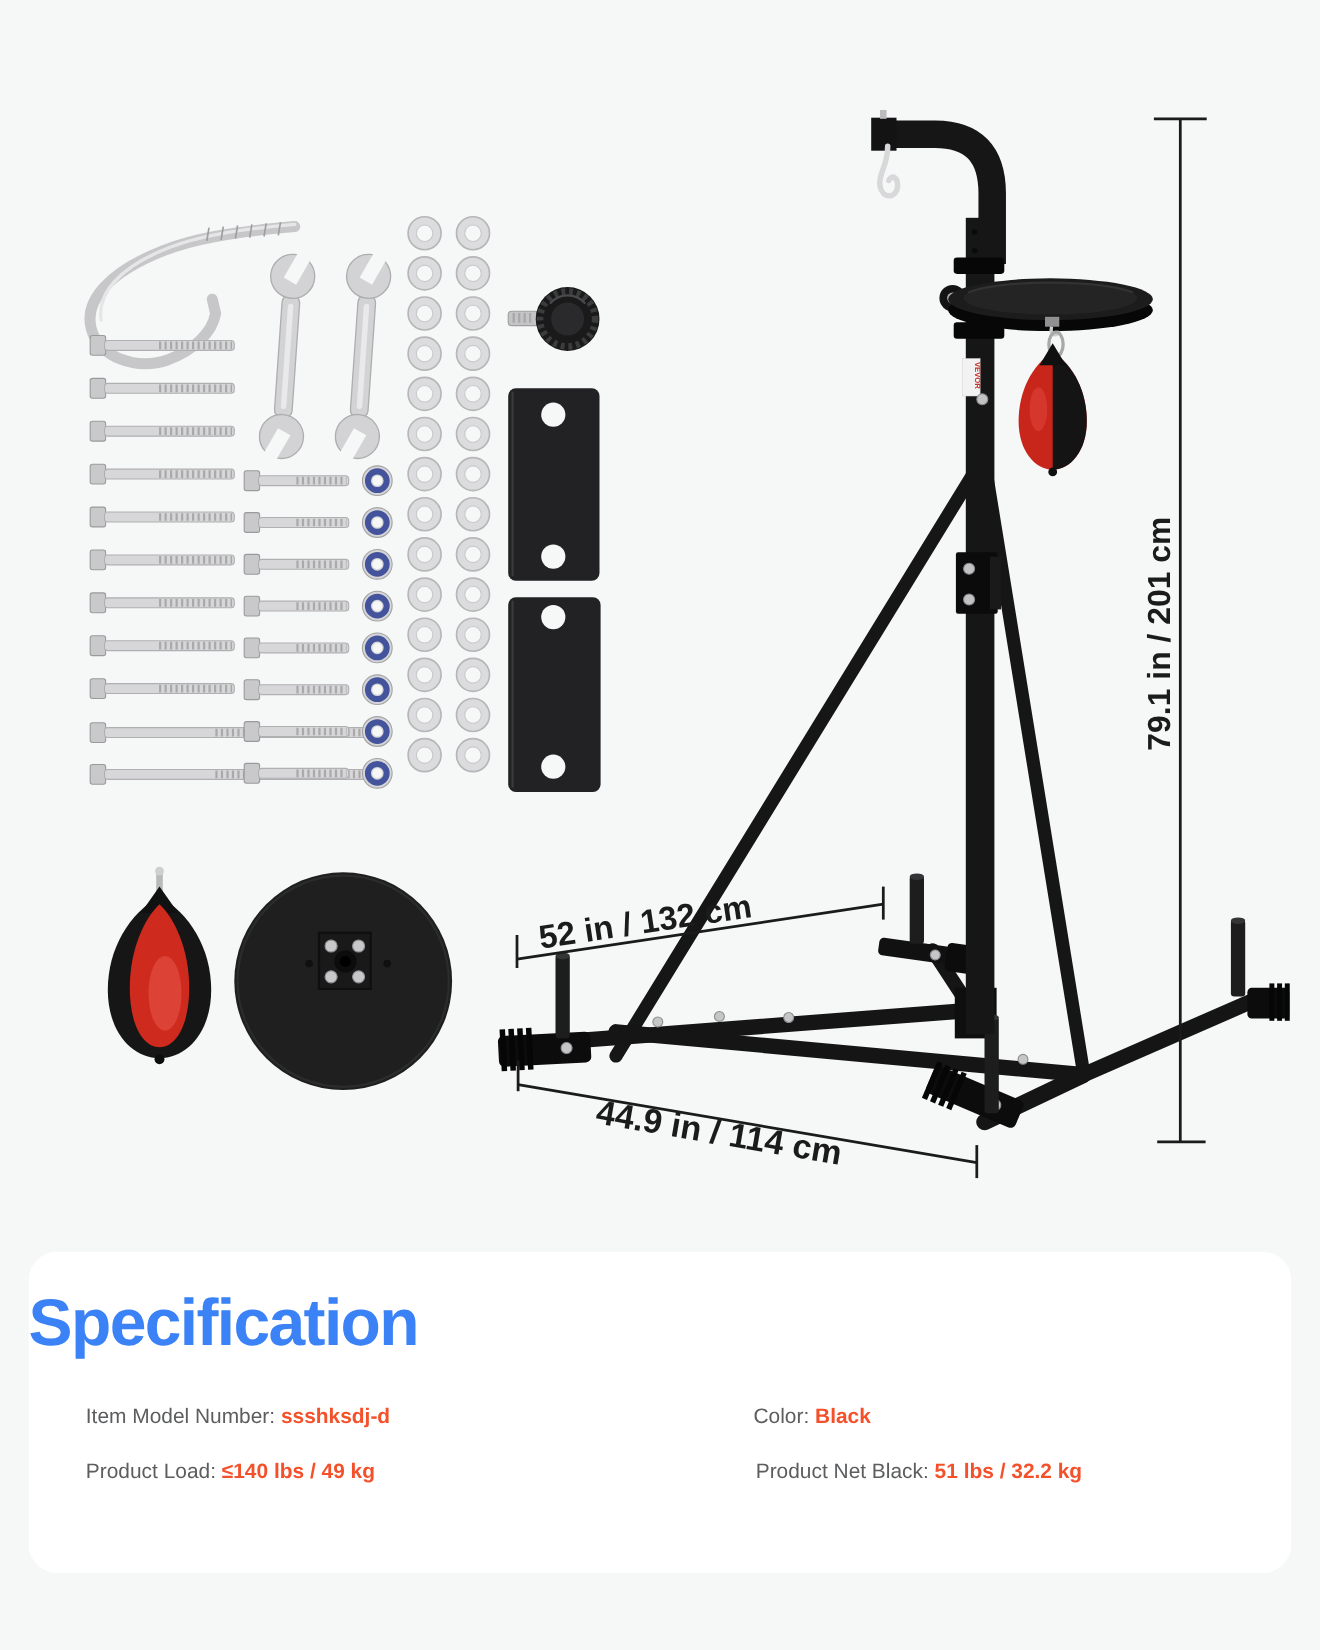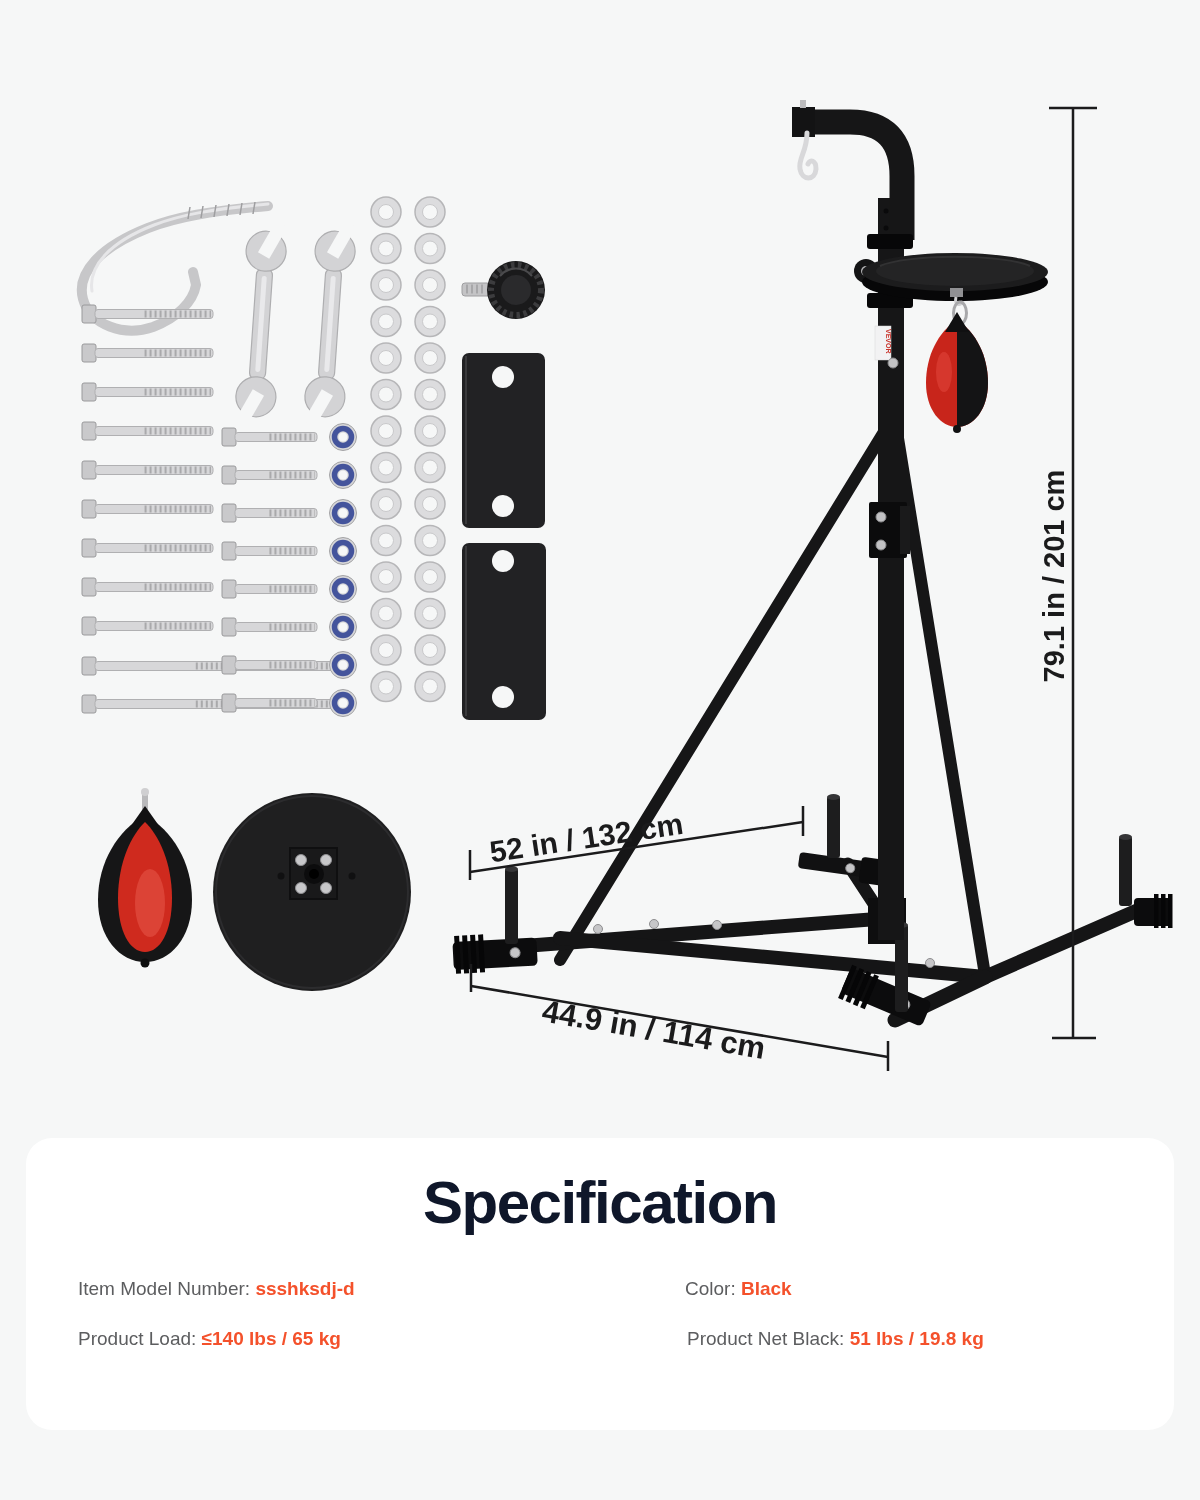--- a/index.html
+++ b/index.html
@@ -9,22 +9,22 @@
     font-family:"Liberation Sans",sans-serif;
   }
   .scene{position:absolute;left:0;top:0;}
   .dim-text{font-family:"Liberation Sans",sans-serif;font-weight:bold;fill:#1b1b1c;}
   .spec-card{
     position:absolute;left:26px;top:1138px;width:1148px;height:292px;
     background:#ffffff;border-radius:26px;
   }
   .spec-title{
     margin:0;position:absolute;top:30px;left:0;width:100%;
-    text-align:center;font-size:60px;font-weight:bold;
-    color:#0f172a;letter-spacing:-1.5px;
+    font-size:60px;font-weight:bold;
+    color:#3b82f6;letter-spacing:-1.5px;
   }
   .spec-item{position:absolute;font-size:19px;white-space:nowrap;}
   .spec-item .lbl{color:#5c5d5f;}
   .spec-item .val{color:#f4512b;font-weight:bold;}
   .cell-1{left:52px;top:140px;}
   .cell-2{left:659px;top:140px;text-align:right;}
   .cell-3{left:52px;top:190px;}
   .cell-4{left:661px;top:190px;}
 </style>
 </head>
@@ -496,19 +496,19 @@
   <section class="spec-card">
     <h2 class="spec-title">Specification</h2>
 
     <div class="spec-item cell-1">
       <span class="lbl">Item Model Number: </span><span class="val">ssshksdj-d</span>
     </div>
     <div class="spec-item cell-2">
       <span class="lbl">Color: </span><span class="val">Black</span>
     </div>
     <div class="spec-item cell-3">
-      <span class="lbl">Product Load: </span><span class="val">≤140 lbs / 65 kg</span>
+      <span class="lbl">Product Load: </span><span class="val">≤140 lbs / 49 kg</span>
     </div>
     <div class="spec-item cell-4">
-      <span class="lbl">Product Net Black: </span><span class="val">51 lbs / 19.8 kg</span>
+      <span class="lbl">Product Net Black: </span><span class="val">51 lbs / 32.2 kg</span>
     </div>
   </section>
 </div>
 
 </body></html>

